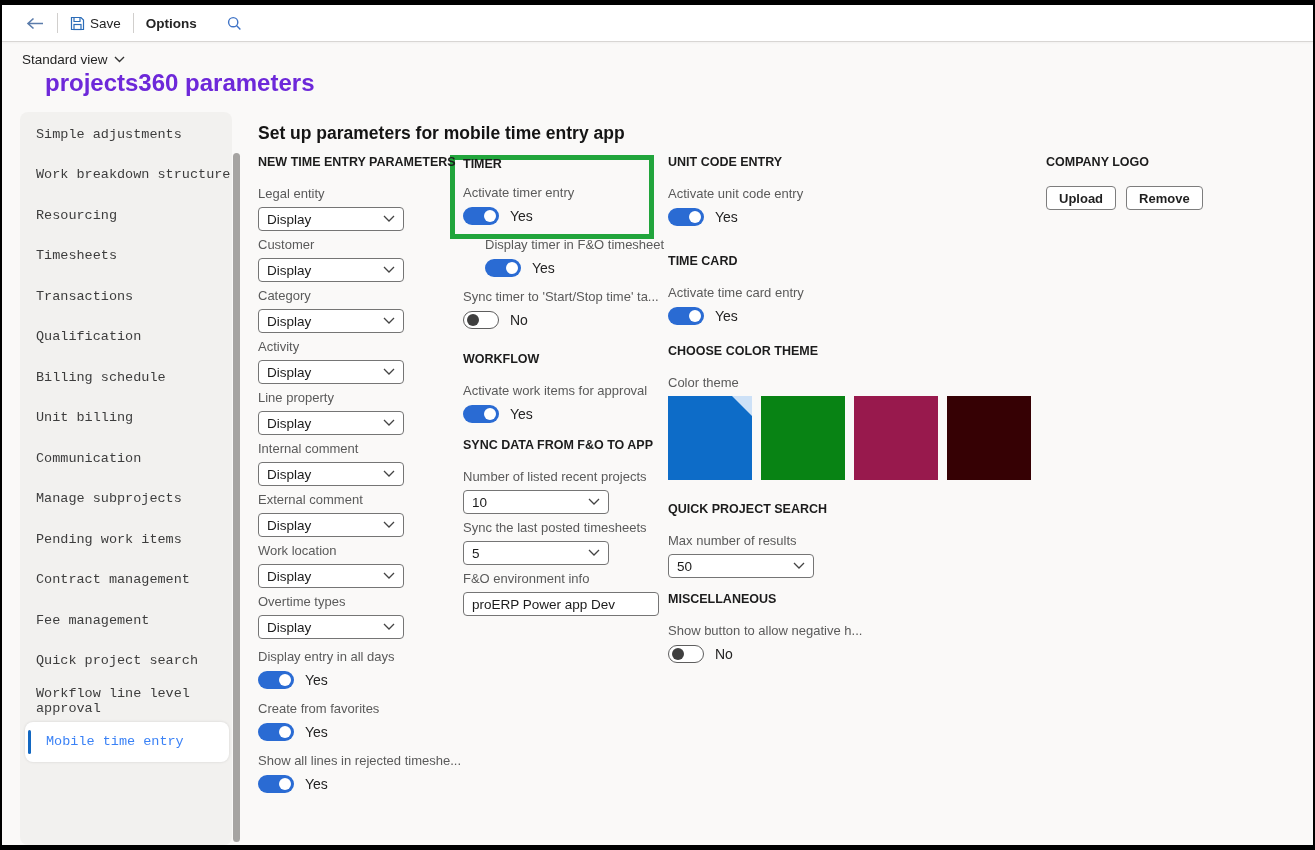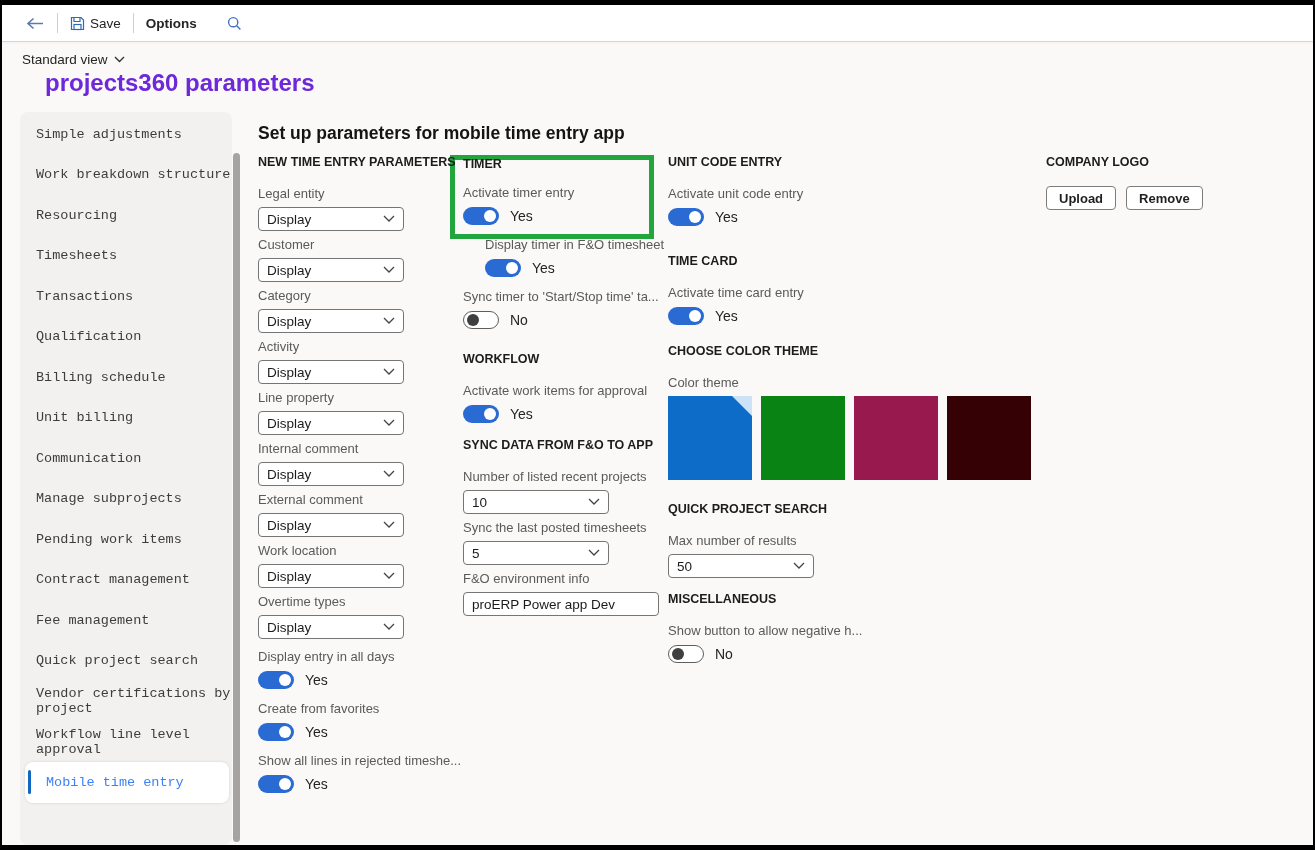--- a/index.html
+++ b/index.html
@@ -163,23 +163,20 @@
     <div class="side-item">
         <span class="itm-label">Contract management</span>
       </div>
     <div class="side-item">
         <span class="itm-label">Fee management</span>
       </div>
     <div class="side-item">
         <span class="itm-label">Quick project search</span>
       </div>
     <div class="side-item">
-        <span class="itm-label">Vendor certifications by project</span>
-      </div>
-    <div class="side-item">
         <span class="itm-label">Workflow line level approval</span>
       </div>
     <div class="side-item selected">
       <span class="accent"></span>
       <span class="itm-label">Mobile time entry</span>
     </div>
   </div>
   <div class="side-scrollbar">
       <div class="thumb"></div>
     </div>

